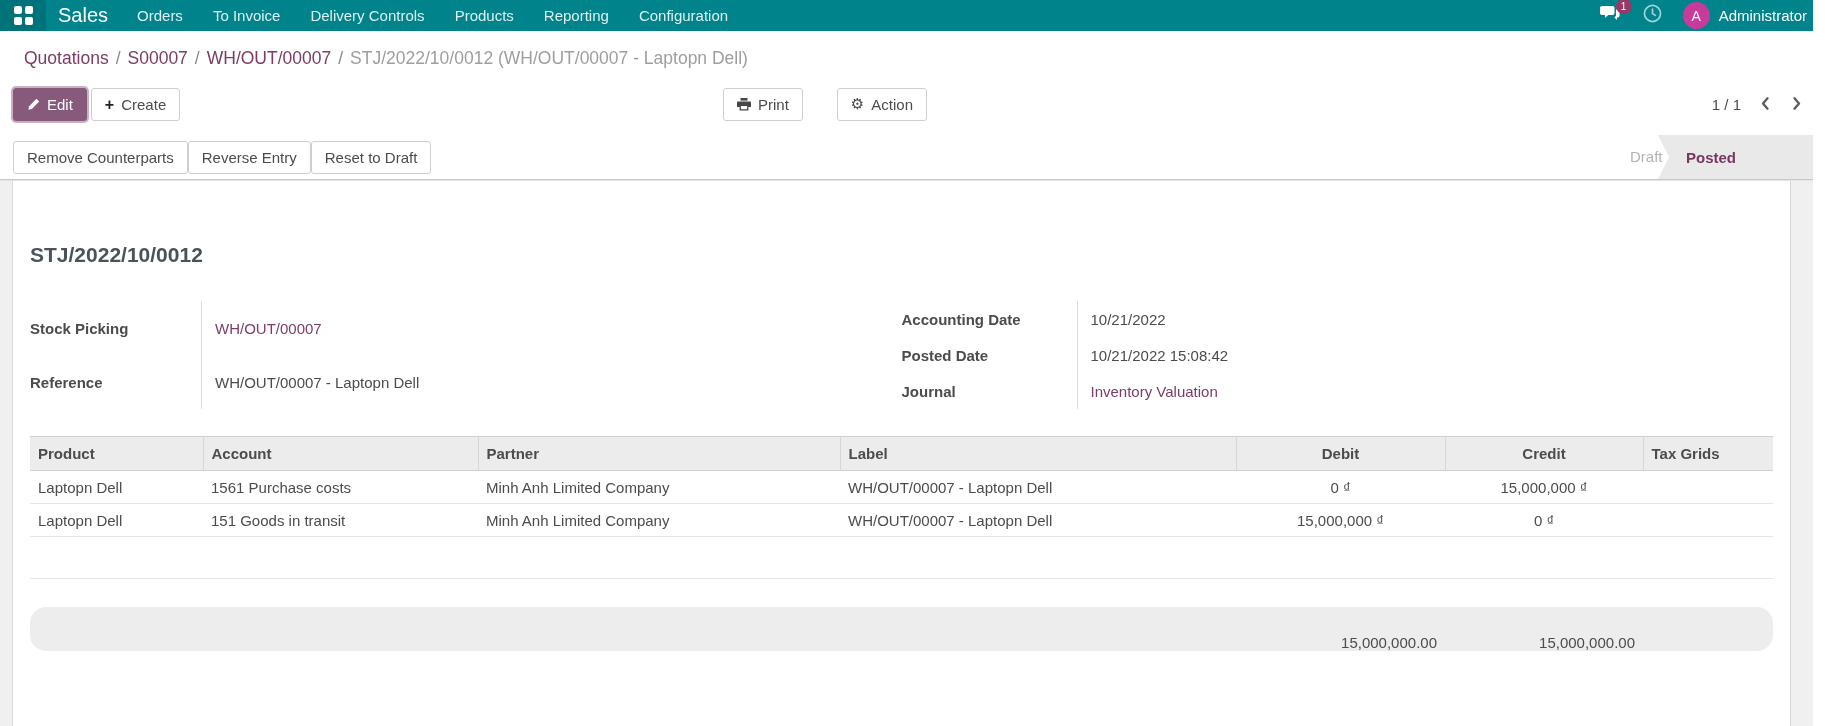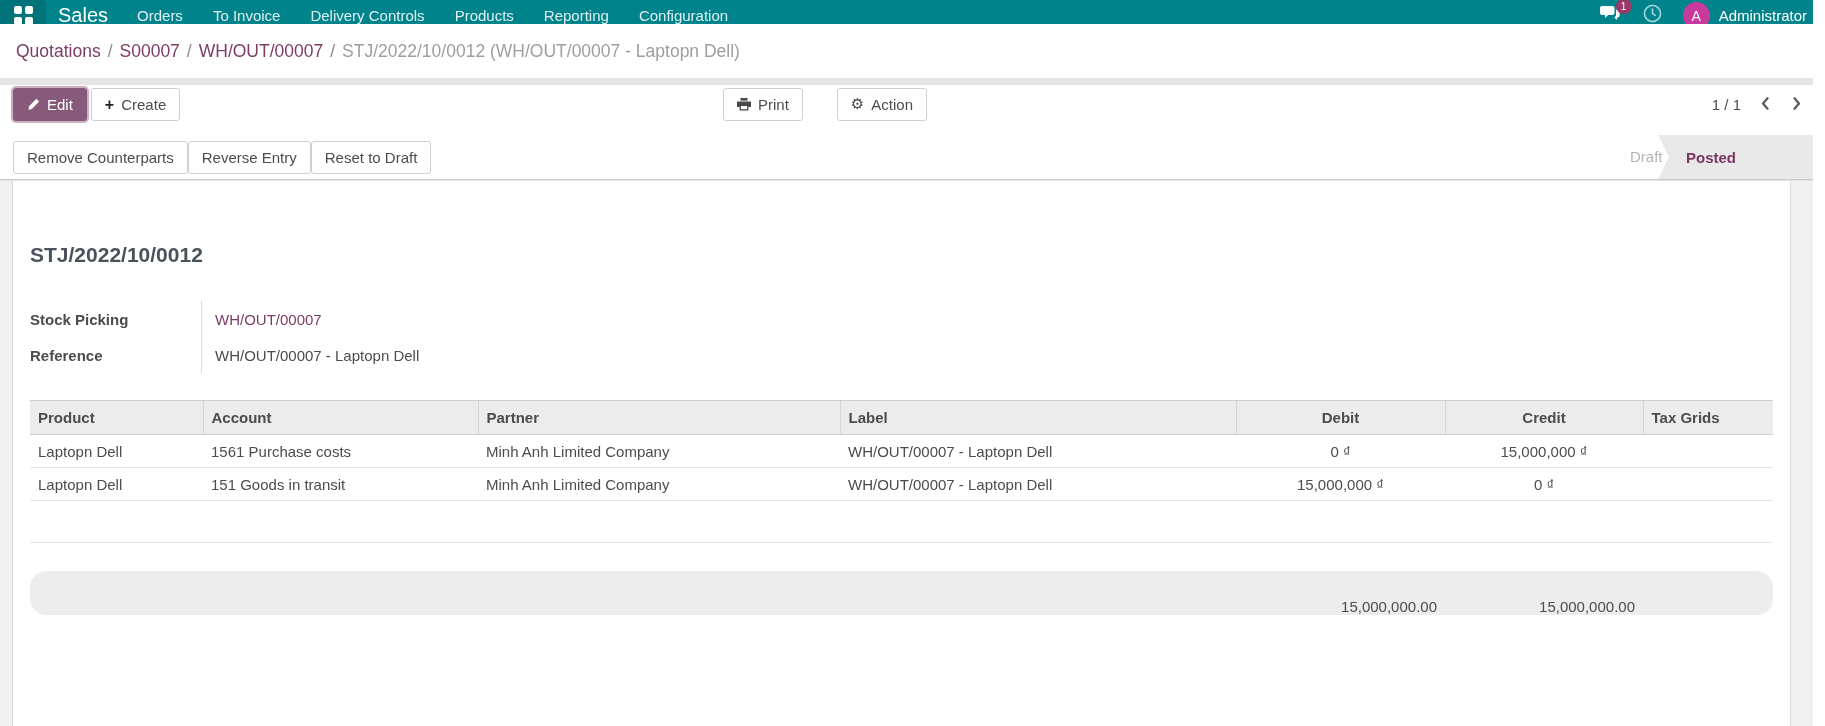--- a/index.html
+++ b/index.html
@@ -16,21 +16,21 @@
   .menu { display:flex; height:100%; align-items:center; }
   .menu .menu-item { padding:0 15px; font-size:15px; color:#def0f1; text-decoration:none; line-height:31px; cursor:pointer; }
   .nav-right { margin-left:auto; display:flex; align-items:center; padding-right:6px; }
   .messages { position:relative; margin-right:22px; cursor:pointer; display:flex; }
   .badge { position:absolute; top:-7px; right:-11px; background:#993968; color:#fff; font-size:10px; min-width:16px; height:15px; border-radius:8px; display:flex; align-items:center; justify-content:center; padding:0 3px; }
   .activities { margin-right:21px; cursor:pointer; display:flex; }
   .user { display:flex; align-items:center; font-size:15px; cursor:pointer; }
   .avatar { width:27px; height:27px; border-radius:50%; background:#c83a9b; display:flex; align-items:center; justify-content:center; font-size:14px; color:#fff; margin-right:9px; flex:0 0 auto; }
 
   
-  .breadcrumb-row { position:absolute; top:24px; left:0; right:0; height:54px; background:#fff; display:flex; align-items:center; padding-left:16px; }
+  .breadcrumb-row { position:absolute; top:31px; left:0; right:0; height:54px; background:#fff; display:flex; align-items:center; padding-left:24px; }
   .breadcrumb { font-size:17.5px; white-space:nowrap; }
   .breadcrumb .bc-link { color:#7d3c66; text-decoration:none; cursor:pointer; }
   .breadcrumb .sep { color:#8a8a8a; margin:0 7px; }
   .breadcrumb .current { color:#9e9e9e; }
 
   
   .control-row { position:absolute; top:85px; left:0; right:0; height:50px; background:#fff; }
   .btn { height:33px; padding:0 13px; background:#fff; border:1px solid #cfcfcf; border-radius:3px; font-size:15px; color:#4c4c4c; display:inline-flex; align-items:center; gap:7px; font-family:inherit; cursor:pointer; white-space:nowrap; }
   .btn .b-icon { display:flex; align-items:center; }
   .btn.primary { background:#875a7b; border-color:#875a7b; color:#fff; box-shadow:0 0 0 2px #cbb0c2; }
@@ -200,20 +200,34 @@
 
       <div class="o_group">
         <div class="inner-group left">
           <div class="field-row">
             <div class="flabel">Stock Picking</div>
             <div class="fvalue link">WH/OUT/00007</div>
           </div>
           <div class="field-row">
             <div class="flabel">Reference</div>
             <div class="fvalue">WH/OUT/00007 - Laptopn Dell</div>
+          </div>
+        </div>
+        <div class="inner-group right">
+          <div class="field-row">
+            <div class="flabel">Accounting Date</div>
+            <div class="fvalue">10/21/2022</div>
+          </div>
+          <div class="field-row">
+            <div class="flabel">Posted Date</div>
+            <div class="fvalue">10/21/2022 15:08:42</div>
+          </div>
+          <div class="field-row">
+            <div class="flabel">Journal</div>
+            <div class="fvalue link">Inventory Valuation</div>
           </div>
         </div>
       </div>
 
       <div class="notebook">
 
         <table class="jtable">
           <colgroup>
             <col style="width:173px">
               <col style="width:275px">

